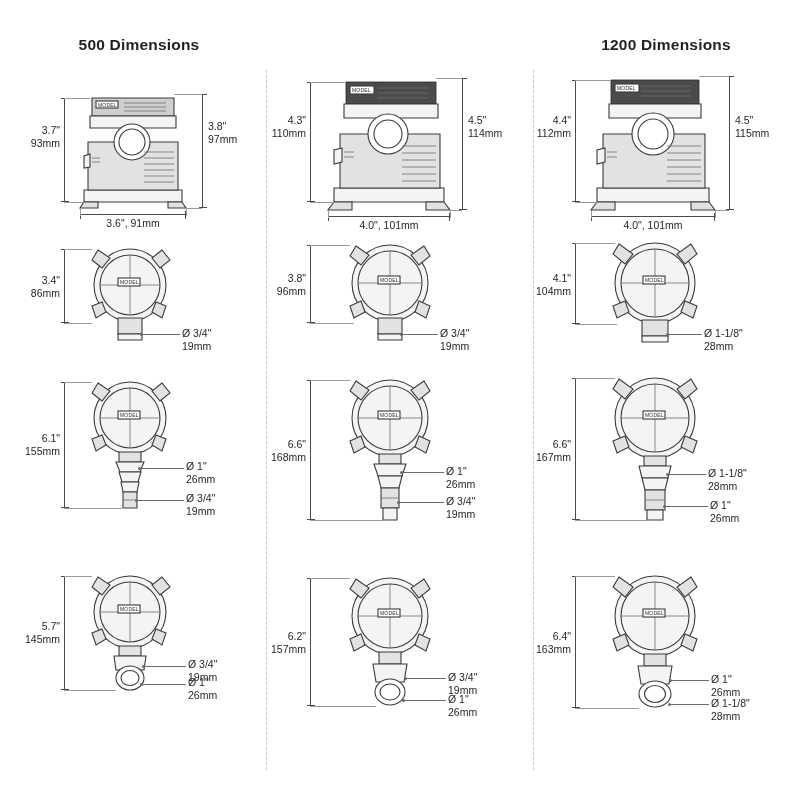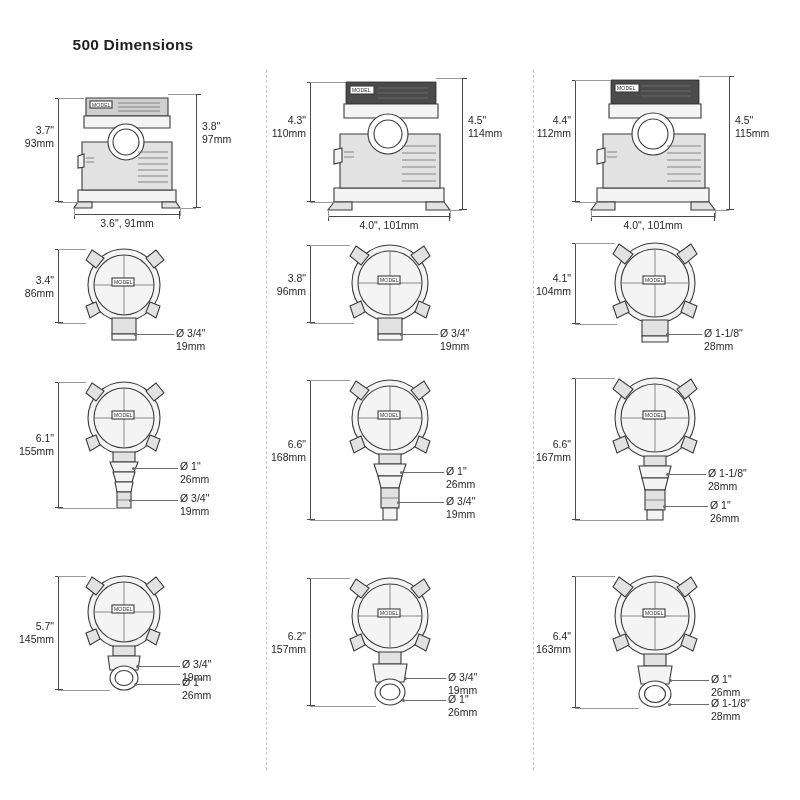--- a/index.html
+++ b/index.html
@@ -19,21 +19,21 @@
     position: relative;
     width: 800px;
     height: 800px;
   }
   .col {
     position: absolute;
     top: 0;
     width: 266px;
     height: 800px;
   }
-  .col-0 { left: 0; }
+  .col-0 { left: 6px; }
   .col-1 { left: 266px; }
   .col-2 { left: 533px; }
 
   .col-title {
     position: absolute;
     top: 36px;
     left: 0;
     width: 266px;
     text-align: center;
     font-size: 15.5px;
@@ -425,20 +425,21 @@
 19mm</div>
 
       <div class="leader" style="left:138px; top:134px; width:42px;"></div>
       <div class="leader-dot" style="left:136px; top:133px;"></div>
       <div class="lbl left" style="left:182px; top:127px; width:80px;">Ø 1"
 26mm</div>
     </div>
   </div>
 
   <div class="col col-2">
+    <div class="col-title">1200 Dimensions</div>
 
     <div class="row" style="top:64px; height:156px;">
       <svg width="266" height="156" viewBox="0 0 266 156">
         <path class="fill-lt" d="M64 124 L64 138 L176 138 L176 124 Z"></path>
         <path class="fill-md" d="M70 70 L70 124 L172 124 L172 70 Z"></path>
         <path class="fill-blk" d="M78 16 L78 40 L166 40 L166 16 Z"></path>
         <path class="fill-lt" d="M76 40 L76 54 L168 54 L168 40 Z"></path>
         <path class="ln-thin" d="M108 22 H158 M108 27 H158 M108 32 H158" stroke="#d8d8d8"></path>
         <rect class="fill-w" x="82" y="20" width="24" height="8"></rect>
         <text class="logo" x="84" y="26">MODEL</text>

